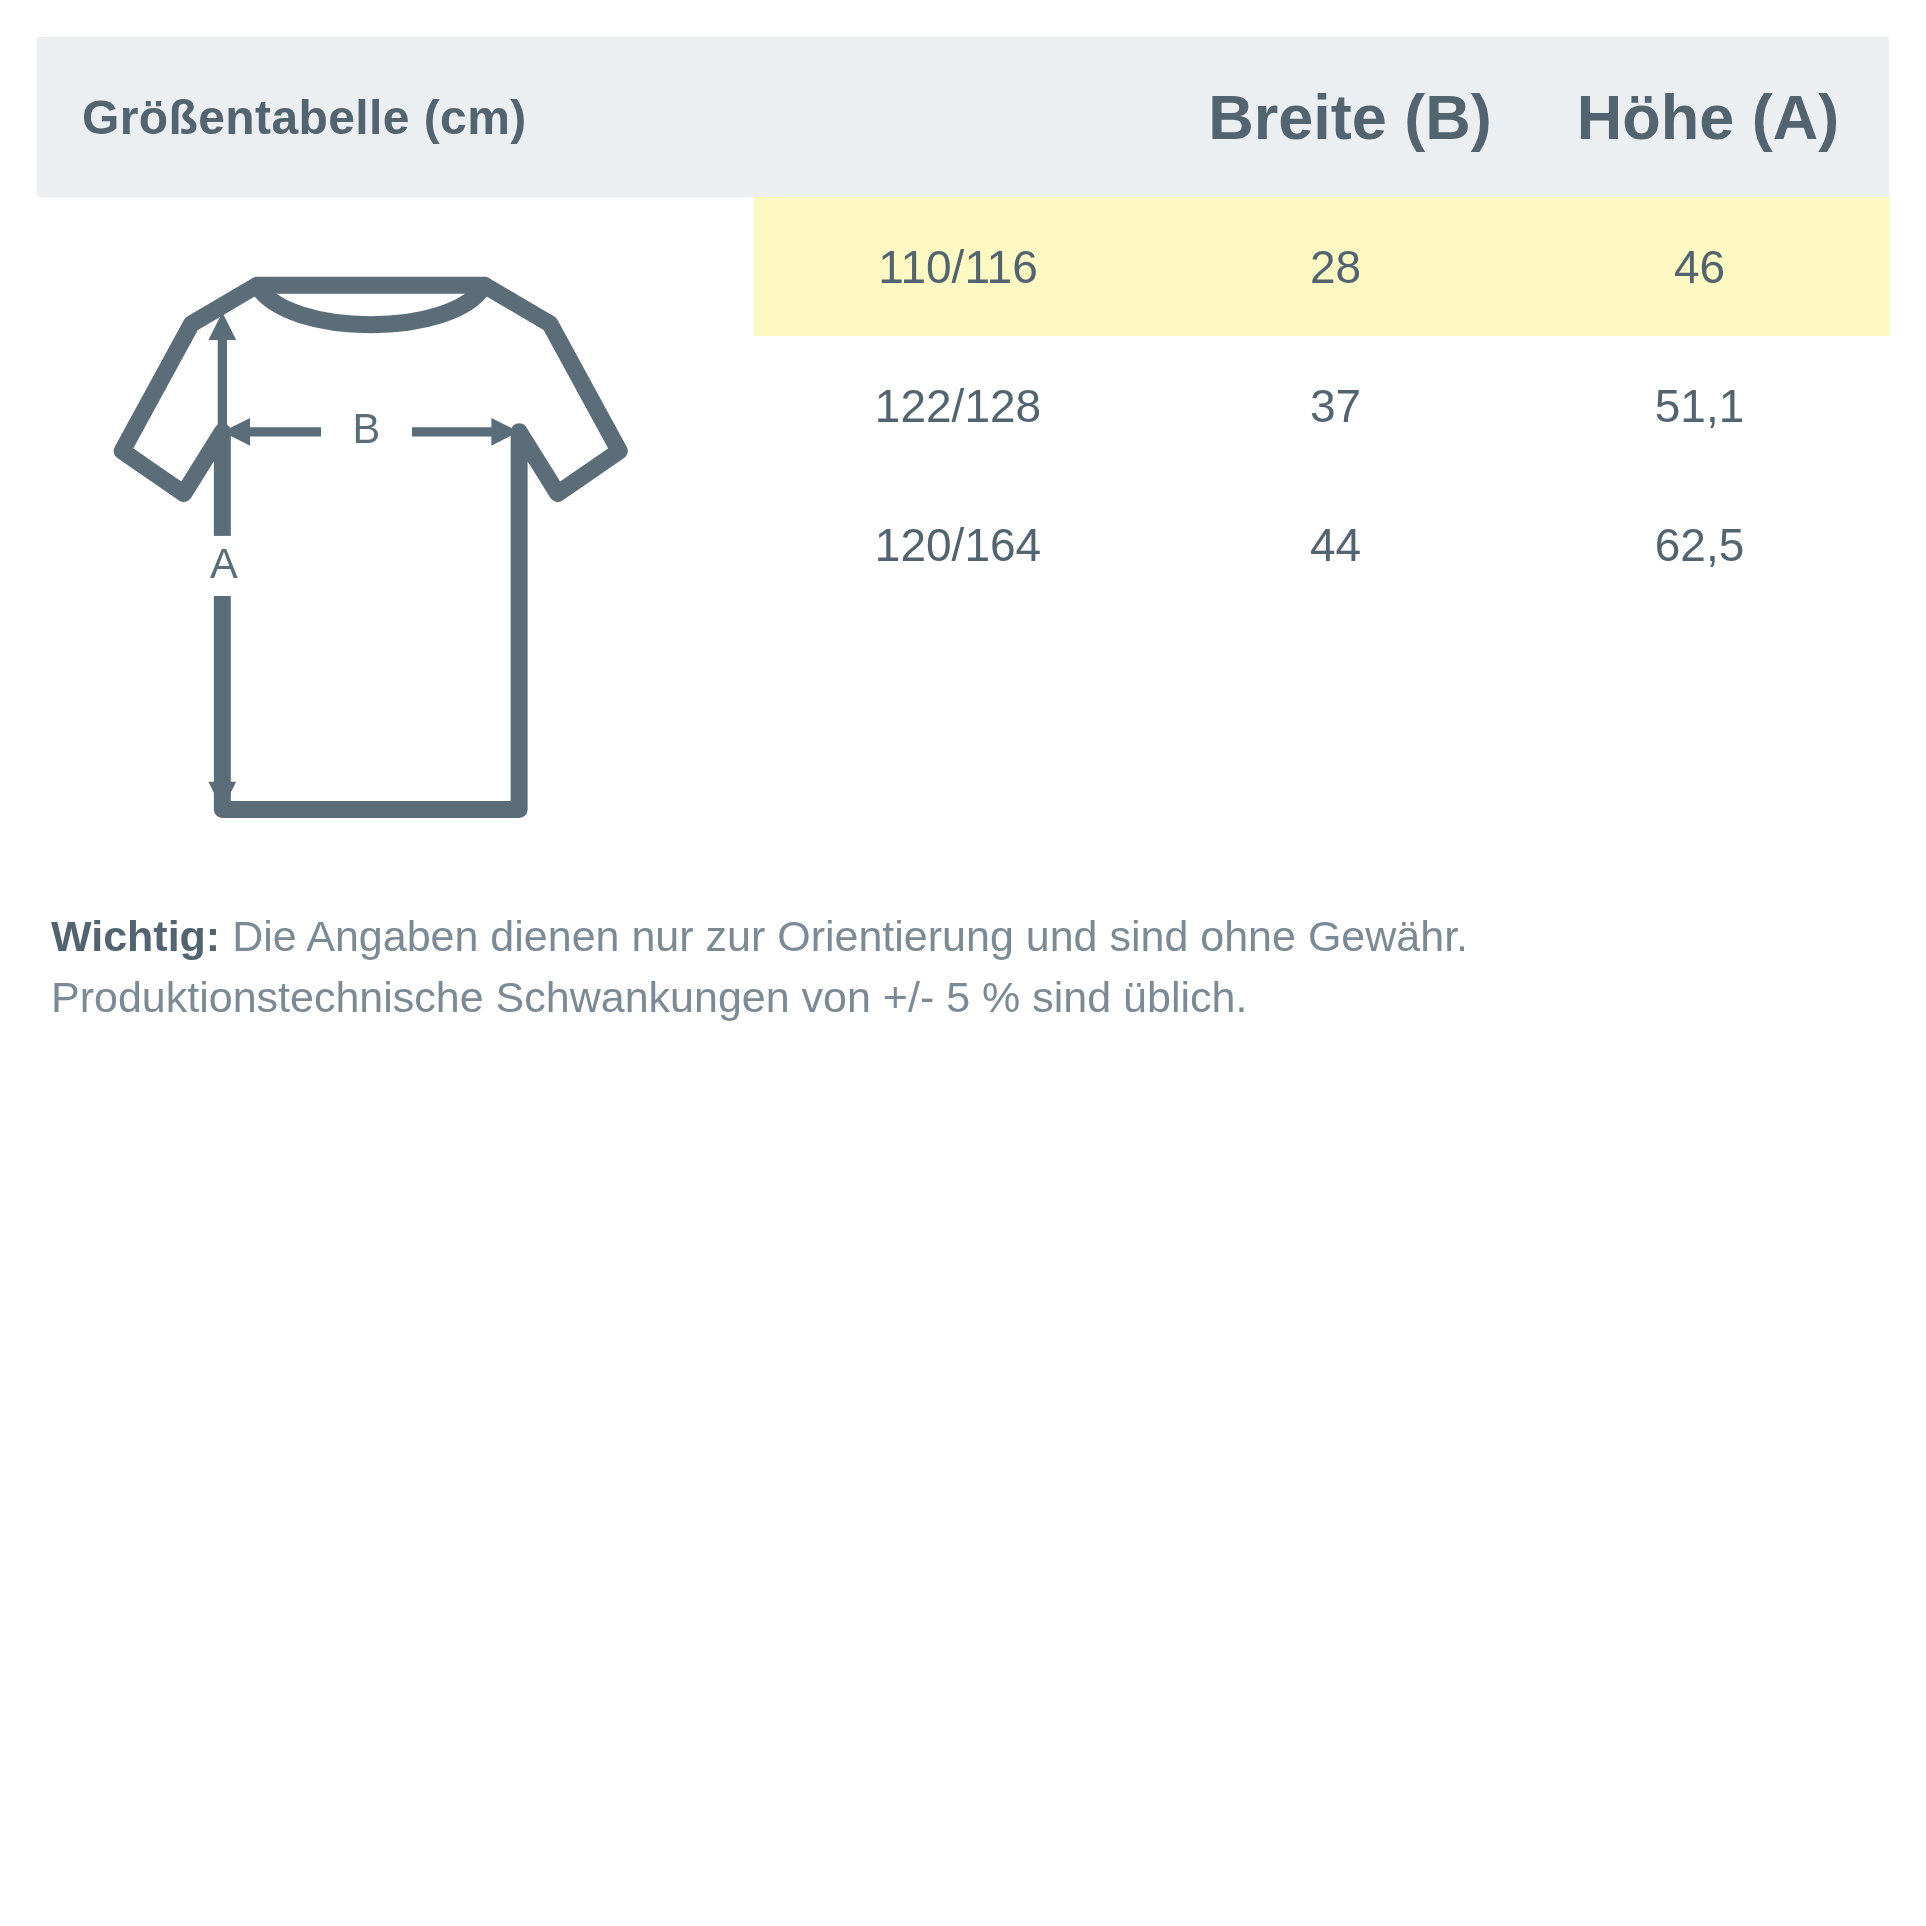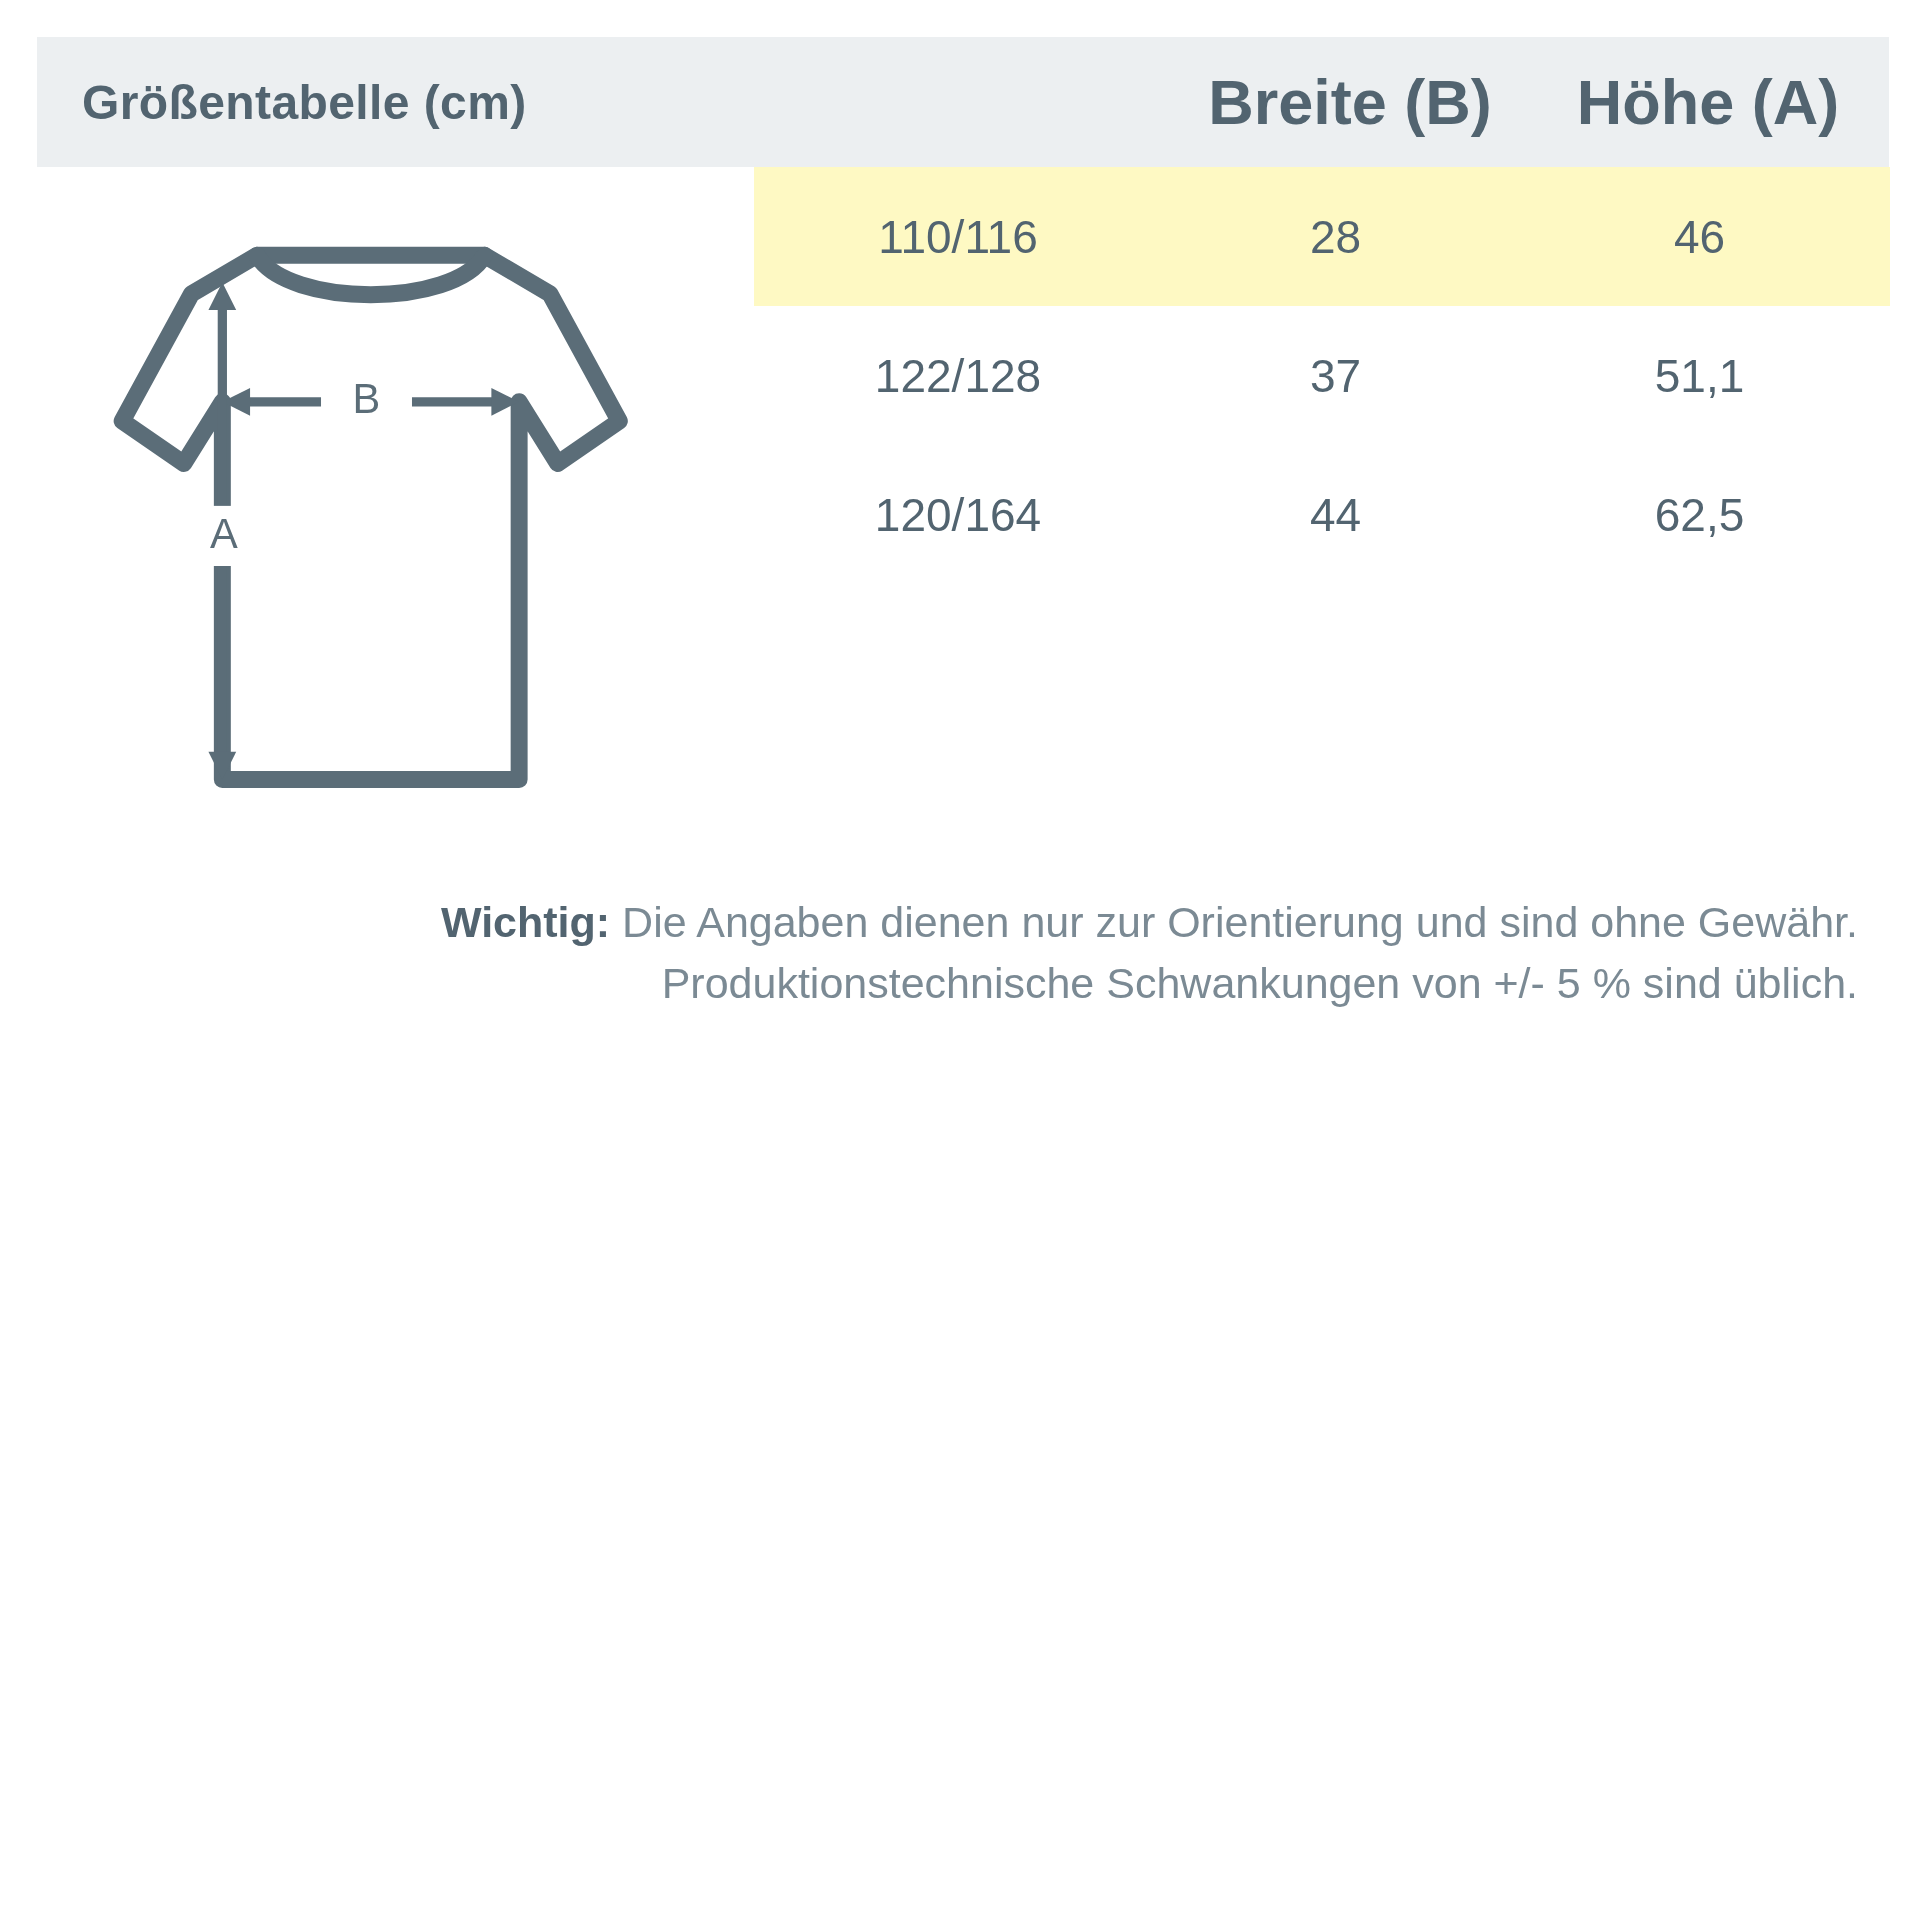--- a/index.html
+++ b/index.html
@@ -19,21 +19,21 @@
     left: 37px;
     top: 37px;
     width: 1852px;
   }
 
   
   .sc-header {
     display: flex;
     align-items: center;
     background: #eceff1;
-    height: 130px;
+    height: 160px;
     box-sizing: border-box;
     padding: 0 0 0 45px;
   }
   .sc-header .h-title {
     flex: 0 0 693px;
     font-size: 48px;
     font-weight: bold;
     color: #526470;
     letter-spacing: 0.4px;
   }
@@ -81,26 +81,25 @@
     text-align: center;
     vertical-align: middle;
     padding: 0;
   }
   .sc-table td.c-size   { width: 408px; }
   .sc-table td.c-breite { width: 347px; }
   .sc-table td.c-hoehe  { width: 381px; }
 
   
   .sc-note {
-    margin-top: 32px;
+    margin-top: 16px;
     padding: 0 31px 0 14px;
     font-size: 43px;
     line-height: 1.42;
     color: #7b8a94;
-    text-align: right;
   }
   .sc-note b {
     color: #526470;
     font-weight: bold;
   }
 </style>
 </head>
 <body>
 
 <div class="sizechart">

